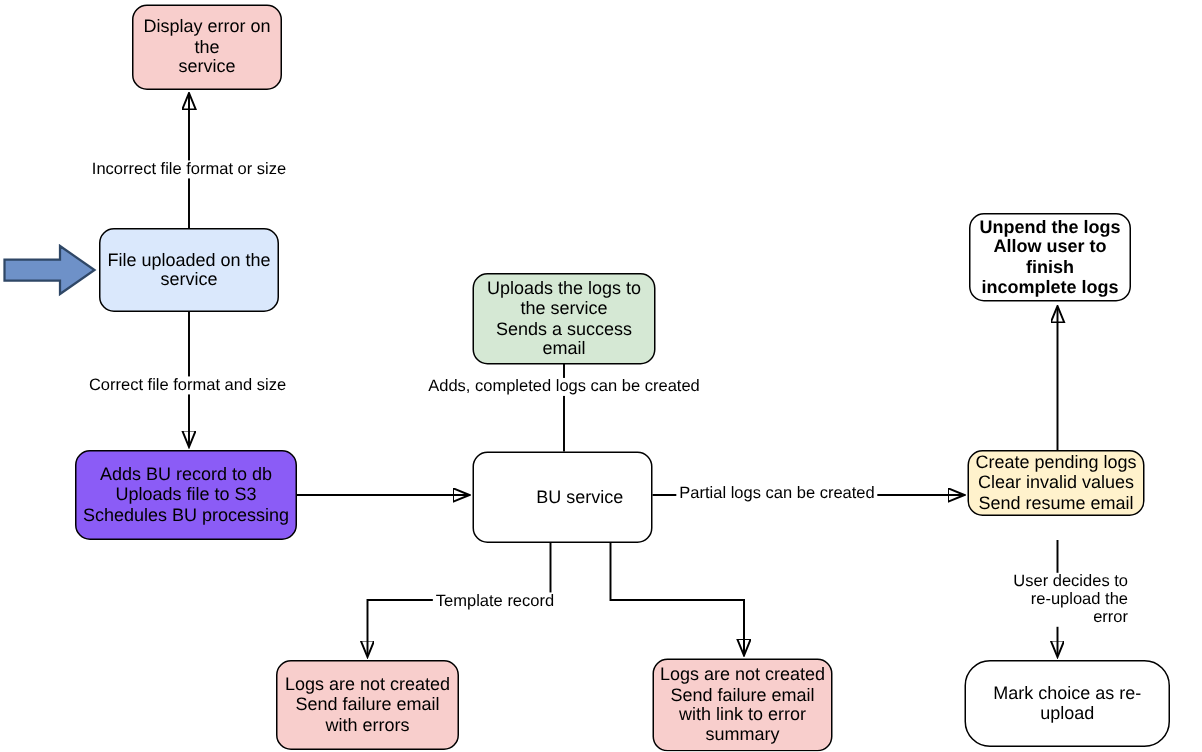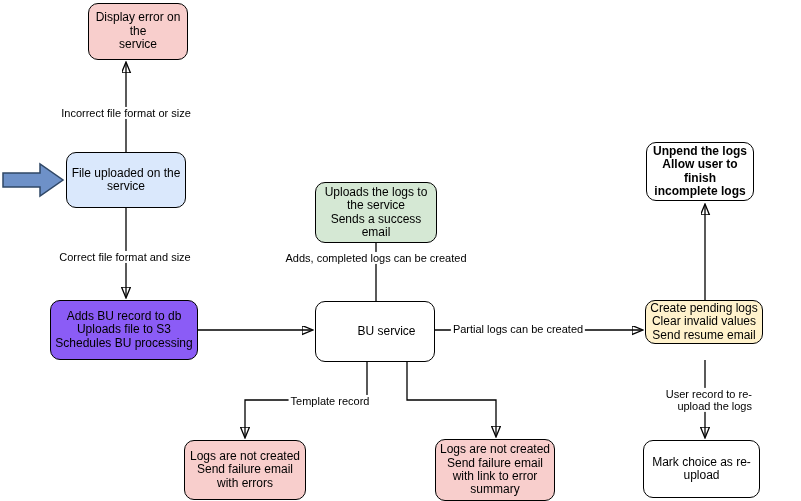--- a/index.html
+++ b/index.html
@@ -64,21 +64,21 @@
     <path d="M367,362 L367,400 L245,400 L245,437" marker-end="url(#arrow)"></path>
     <path d="M407,362 L407,400 L496,400 L496,436" marker-end="url(#arrow)"></path>
 
     <polygon points="3,173 40,173 40,164 63,180 40,196 40,187 3,187" stroke-width="1.5" fill="#6e91c8" stroke="#2f4766"></polygon>
   </svg>
 
   <div class="edge-label" style="left: 126px; top: 113px;">Incorrect file format or size</div>
   <div class="edge-label" style="left: 125px; top: 257px;">Correct file format and size</div>
   <div class="edge-label" style="left: 376px; top: 258px;">Adds, completed logs can be created</div>
   <div class="edge-label" style="left: 518px; top: 329px;">Partial logs can be created</div>
-  <div class="edge-label" style="left: 707px; top: 400px;">User record to re-upload the logs</div>
+  <div class="edge-label" style="left: 707px; top: 400px;">User decides to re-upload the error</div>
   <div class="edge-label" style="left: 330px; top: 401px;">Template record</div>
 
   <div class="node" style="left: 88px; top: 3px; width: 100px; height: 57px; background: rgb(248, 206, 204); border-color: rgb(0, 0, 0);">
     <span class="node-text">Display error on the
 service</span>
   </div>
   <div class="node" style="left: 66px; top: 152px; width: 120px; height: 56px; background: rgb(218, 232, 252); border-color: rgb(0, 0, 0);">
     <span class="node-text">File uploaded on the
 service</span>
   </div>
@@ -99,21 +99,21 @@
   <div class="node" style="left: 646px; top: 142px; width: 108px; height: 59px; background: rgb(255, 255, 255); border-color: rgb(0, 0, 0); font-weight: bold;">
     <span class="node-text">Unpend the logs
 Allow user to finish
 incomplete logs</span>
   </div>
   <div class="node" style="left: 645px; top: 300px; width: 118px; height: 44px; background: rgb(255, 242, 204); border-color: rgb(0, 0, 0);">
     <span class="node-text">Create pending logs
 Clear invalid values
 Send resume email</span>
   </div>
-  <div class="node" style="left: 643px; top: 440px; width: 117px; height: 58px; background: rgb(255, 255, 255); border-color: rgb(0, 0, 0);">
+  <div class="node" style="left: 643px; top: 440px; width: 137px; height: 58px; background: rgb(255, 255, 255); border-color: rgb(0, 0, 0); border-radius: 17px;">
     <span class="node-text">Mark choice as re-
 upload</span>
   </div>
   <div class="node" style="left: 184px; top: 440px; width: 122px; height: 60px; background: rgb(248, 206, 204); border-color: rgb(0, 0, 0);">
     <span class="node-text">Logs are not created
 Send failure email
 with errors</span>
   </div>
   <div class="node" style="left: 435px; top: 439px; width: 120px; height: 62px; background: rgb(248, 206, 204); border-color: rgb(0, 0, 0);">
     <span class="node-text">Logs are not created

